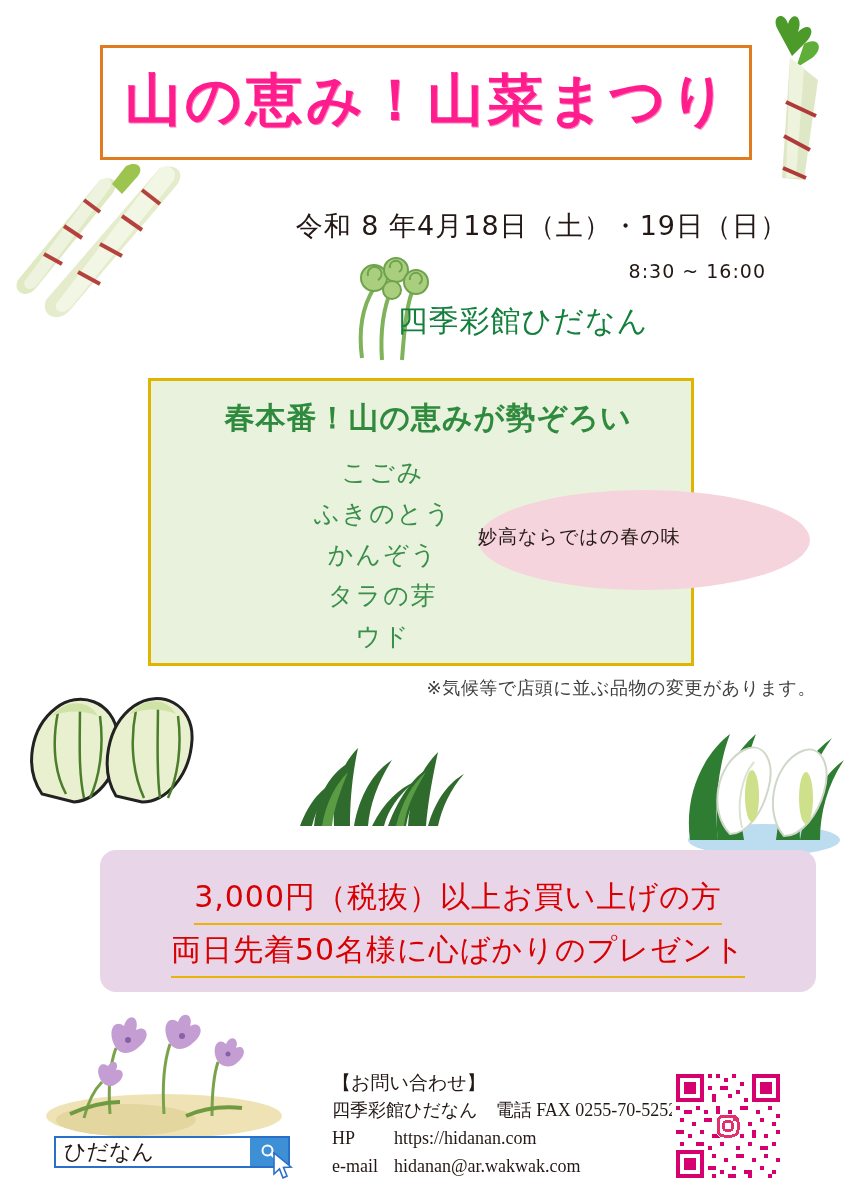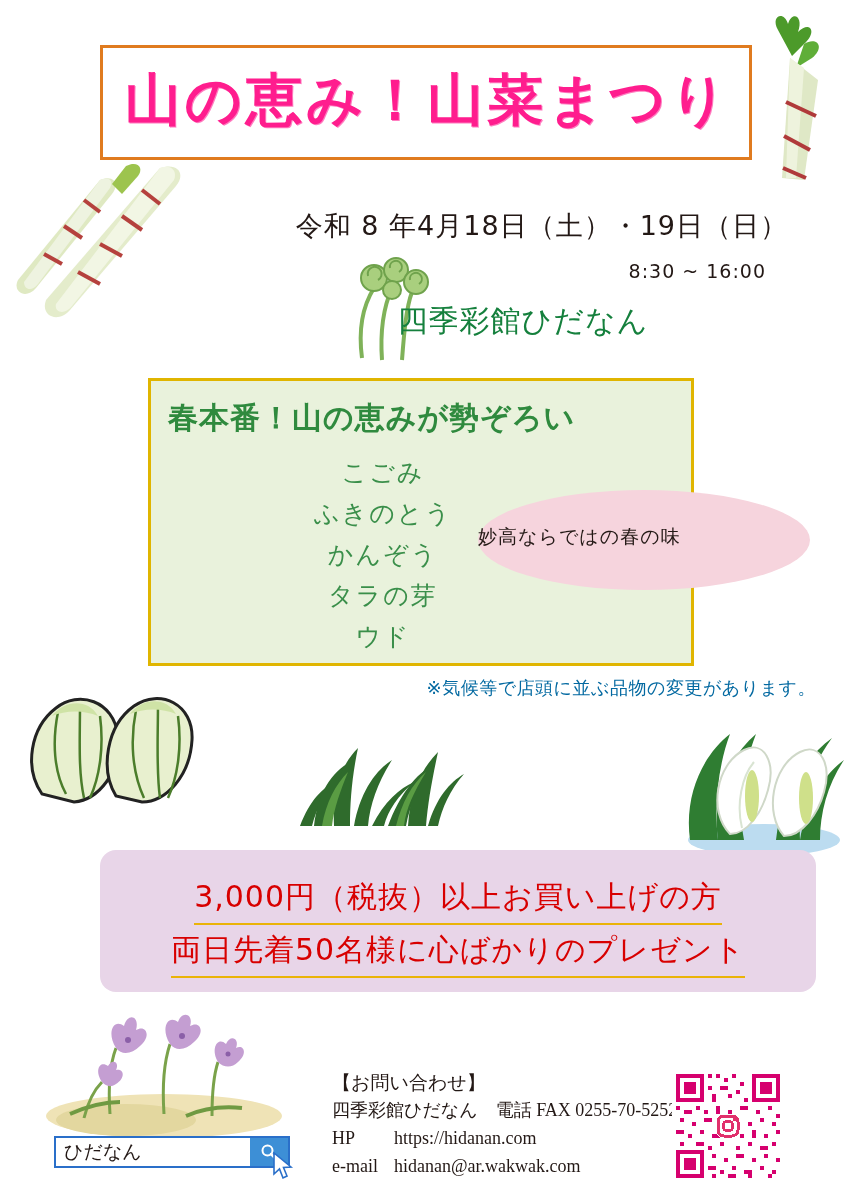--- a/index.html
+++ b/index.html
@@ -98,20 +98,21 @@
   .list-head {
     position: absolute;
     left: 168px;
     top: 398px;
     width: 520px;
     font-size: 30px;
     font-weight: bold;
     color: #2f8a3e;
     letter-spacing: 1px;
     z-index: 6;
+    text-align: center;
   }
   .list-items {
     position: absolute;
     left: 148px;
     top: 452px;
     width: 470px;
     text-align: center;
     z-index: 6;
   }
   .list-item {
@@ -143,21 +144,21 @@
     letter-spacing: 1px;
     z-index: 8;
   }
 
   
   .note {
     position: absolute;
     right: 32px;
     top: 676px;
     font-size: 18px;
-    color: #0369a1;
+    color: #404040;
     letter-spacing: 0.5px;
     z-index: 6;
   }
 
   
   .present-box {
     position: absolute;
     left: 100px;
     top: 850px;
     width: 716px;
@@ -219,21 +220,21 @@
     box-sizing: border-box;
     z-index: 8;
     display: flex;
     align-items: stretch;
   }
   .search-text {
     flex: 1;
     display: flex;
     align-items: center;
     padding-left: 8px;
-    font-size: 19px;
+    font-size: 22px;
     color: #231815;
   }
   .search-btn {
     width: 38px;
     background: #3d8fd6;
     display: flex;
     align-items: center;
     justify-content: center;
     color: #fff;
     font-size: 17px;

